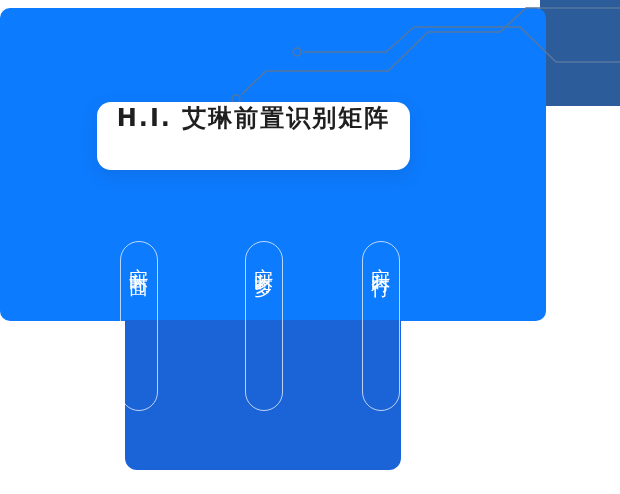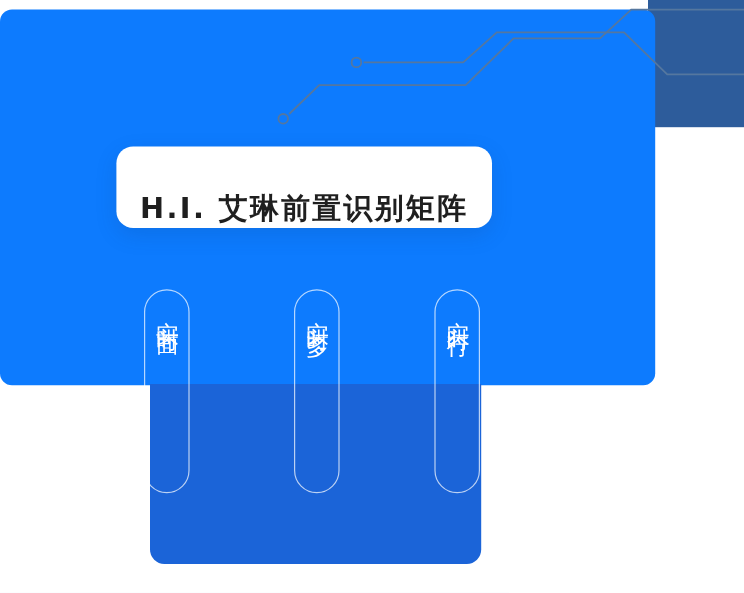--- a/index.html
+++ b/index.html
@@ -59,28 +59,28 @@
     width: 276px;
     height: 150px;
     background: var(--lower-blue, #1b64d8);
     border-radius: 0 0 12px 12px;
   }
 
   
   .title-card {
     position: absolute;
     left: 97px;
-    top: 122px;
+    top: 102px;
     width: 313px;
     height: 68px;
     background: var(--card-bg, #ffffff);
     border-radius: 14px;
     box-shadow: 0 6px 18px rgba(20, 60, 120, 0.16);
     display: flex;
-    align-items: flex-end;
+    align-items: flex-start;
     justify-content: center;
     z-index: 5;
   }
   .title-text {
     font-size: 24px;
     font-weight: 700;
     letter-spacing: 2px;
     color: var(--title-text, #1f1f1f);
     white-space: nowrap;
   }

